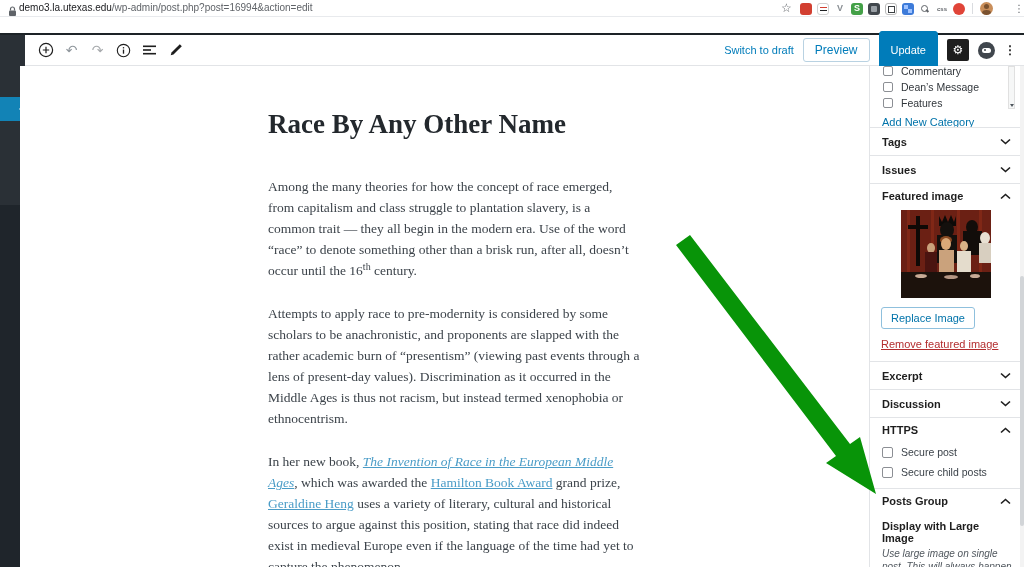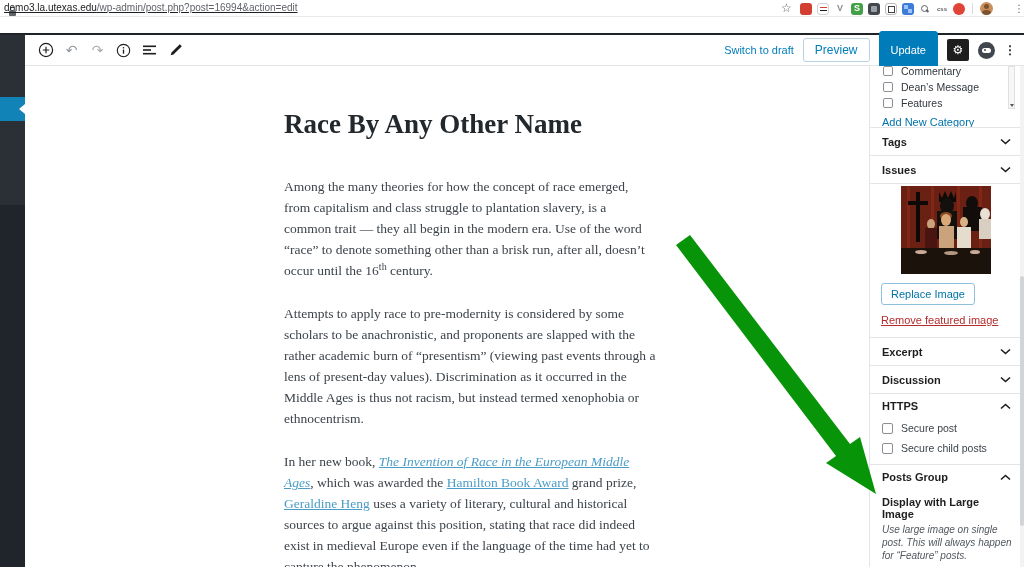--- a/index.html
+++ b/index.html
@@ -6,21 +6,21 @@
   html,body { margin:0; padding:0; }
   body {
     width:1024px; height:567px; position:relative; overflow:hidden;
     background:#fff; font-family:"Liberation Sans", sans-serif;
     -webkit-font-smoothing:antialiased;
   }
 
   
   .browser-bar{position:absolute;top:0;left:0;width:1024px;height:17px;background:#fff;border-bottom:1px solid #e8eaed;}
   .lock{position:absolute;left:8px;top:3px;}
-  .url{position:absolute;left:4px;top:2px;font-size:10px;color:#202124;white-space:nowrap;text-decoration:underline;}
+  .url{position:absolute;left:19px;top:2px;font-size:10px;color:#202124;white-space:nowrap;}
   .url .path{color:#5f6368;}
   .star{position:absolute;left:781px;top:0px;font-size:12px;color:#5f6368;line-height:17px;}
   .ext-row{position:absolute;left:800px;top:2px;display:flex;gap:5px;align-items:center;}
   .ext{width:12px;height:12px;border-radius:3px;display:flex;align-items:center;justify-content:center;font-size:7px;color:#fff;line-height:1;}
   .ext.e1{background:#d23f31;}
   .ext.e2{background:#fff;border:1px solid #d0d0d0;position:relative;}
   .ext.e2::before{content:"";position:absolute;left:2px;top:3px;width:7px;height:1.5px;background:#d23f31;box-shadow:0 3px 0 #202124;}
   .ext.e3{background:#fff;color:#8a8f94;font-weight:bold;font-size:9px;}
   .ext.e4{background:#43a047;font-weight:bold;font-size:9px;}
   .ext.e5{background:#41474d;position:relative;}
@@ -63,21 +63,21 @@
   .link-draft{color:#007cba;font-size:11px;}
   .btn-preview{background:#fff;border:1px solid #b9d2e2;color:#007cba;font-size:12px;padding:4px 11px;border-radius:3px;}
   .btn-update{background:#007cba;border:1px solid #007cba;color:#fff;font-size:11px;padding:12px 11px;border-radius:3px;}
   .gear-btn{width:22px;height:22px;background:#1e1e1e;border-radius:2px;color:#fff;display:flex;align-items:center;justify-content:center;font-size:12px;line-height:1;}
   .plugin-btn{width:17px;height:17px;border-radius:50%;background:#40464d;position:relative;}
   .plugin-btn::before{content:"";position:absolute;left:4px;top:6px;width:9px;height:5px;border-radius:3px;background:#fff;}
   .plugin-btn::after{content:"";position:absolute;left:6px;top:7px;width:2px;height:2px;border-radius:50%;background:#40464d;}
   .kebab{color:#1e1e1e;font-weight:bold;font-size:12px;letter-spacing:0;}
 
   
-  .content{position:absolute;top:66px;left:36px;width:844px;bottom:0;background:#fff;overflow:hidden;}
+  .content{position:absolute;top:66px;left:20px;width:844px;bottom:0;background:#fff;overflow:hidden;}
   .doc{margin-left:248px;padding-top:42px;width:372px;font-family:"Liberation Serif", serif;color:#3c434a;}
   .doc h1{font-size:27px;line-height:1.2;color:#23282d;margin:0 0 36px 0;font-weight:bold;}
   .doc p{font-size:13.5px;line-height:21px;margin:0 0 22px 0;}
   .doc a{color:#4a9cc7;text-decoration:underline;}
   .doc a.italic{font-style:italic;}
   .doc sup{font-size:10px;line-height:0;}
 
   
   .sidebar{position:absolute;top:66px;left:869px;width:155px;bottom:0;background:#fff;border-left:1px solid #e2e4e7;font-size:11px;color:#1e1e1e;overflow:hidden;}
   .sec{border-bottom:1px solid #e2e4e7;}
@@ -261,20 +261,26 @@
   <div class="sec">
     <div class="panel-h h27">
       <span>Issues</span>
       <svg class="chev" width="11" height="7" viewBox="0 0 11 7">
           <path d="M1 1.5l4.5 4 4.5-4" stroke="#1e1e1e" stroke-width="1.6" fill="none"></path>
         </svg>
     </div>
   </div>
 
   <div class="sec">
+    <div class="panel-h h24">
+      <span>Featured image</span>
+      <svg class="chev" width="11" height="7" viewBox="0 0 11 7">
+          <path d="M1 5.5l4.5-4 4.5 4" stroke="#1e1e1e" stroke-width="1.6" fill="none"></path>
+        </svg>
+    </div>
     <svg class="fi-img" width="90" height="88" viewBox="0 0 90 88">
       <rect width="90" height="88" fill="#591a10"></rect>
       <rect x="0" y="0" width="90" height="62" fill="#6b2014"></rect>
       <g fill="#8a2a18" opacity="0.7">
         <rect x="6" y="0" width="3" height="62"></rect>
           <rect x="30" y="0" width="3" height="62"></rect>
           <rect x="56" y="0" width="3" height="62"></rect>
           <rect x="78" y="0" width="3" height="62"></rect>
       </g>
       <rect x="15" y="6" width="4" height="50" fill="#0e0906"></rect>

